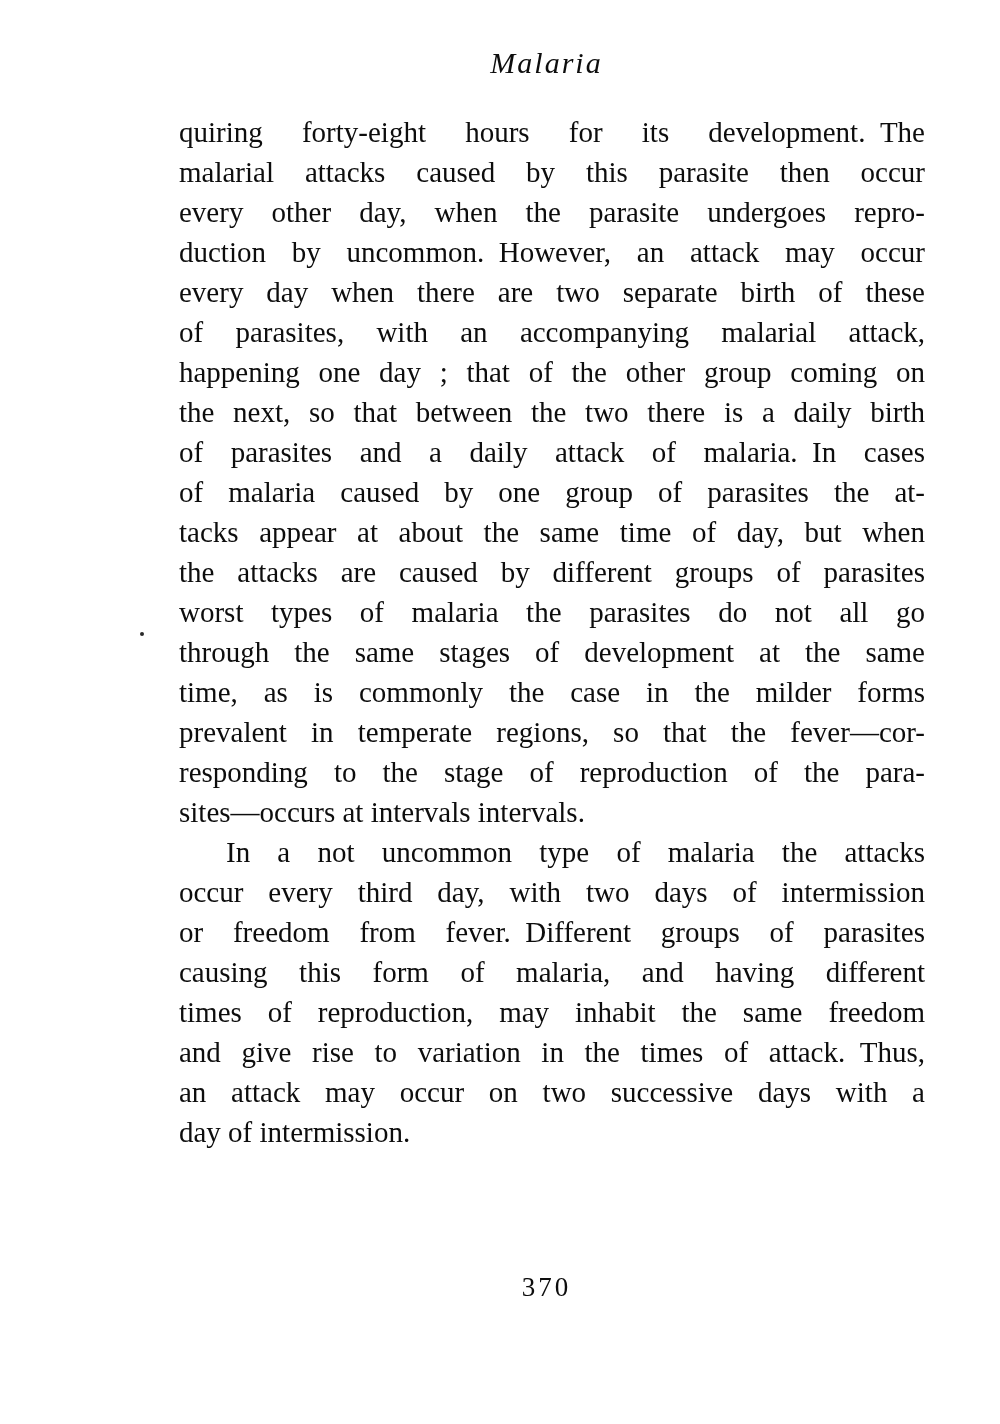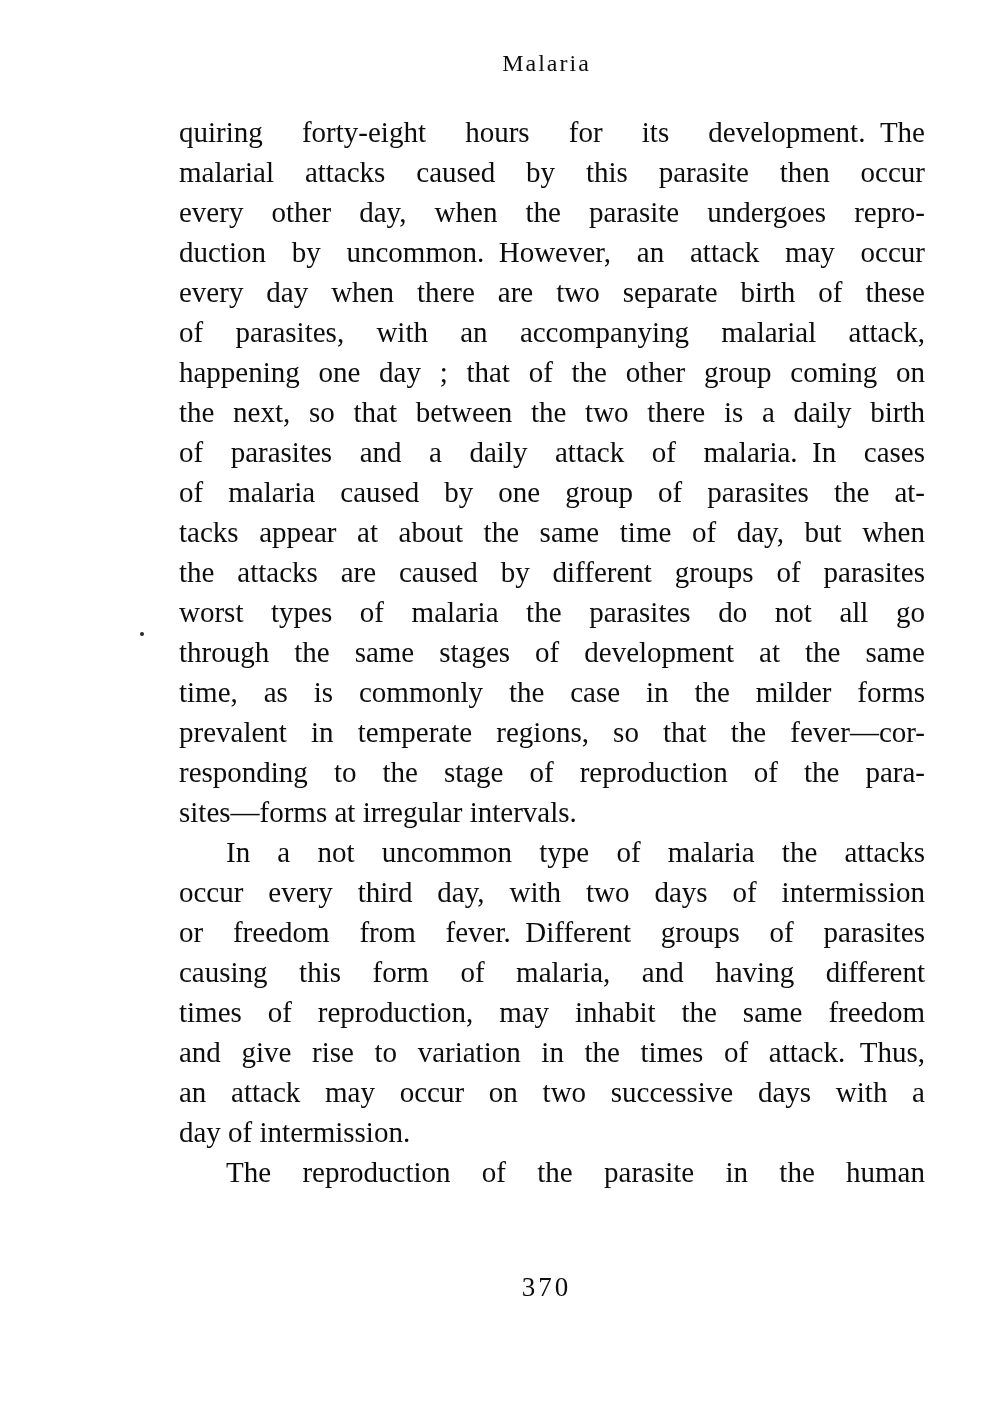--- a/index.html
+++ b/index.html
@@ -16,21 +16,22 @@
     position: absolute;
     inset: 0;
     background: #ffffff;
   }
   .running-head {
     position: absolute;
     top: 44px;
     left: 168px;
     width: 757px;
     text-align: center;
-    font-size: 24px;
+    font-style: italic;
+    font-size: 30px;
     letter-spacing: 2px;
     line-height: 38px;
   }
   .text-block {
     position: absolute;
     top: 112px;
     left: 168px;
     width: 757px;
   }
   .line {
@@ -86,29 +87,28 @@
       <div class="line">the next, so that between the two there is a daily birth</div>
       <div class="line">of parasites and a daily attack of malaria. In cases</div>
       <div class="line">of malaria caused by one group of parasites the at-</div>
       <div class="line">tacks appear at about the same time of day, but when</div>
       <div class="line">the attacks are caused by different groups of parasites</div>
       <div class="line">worst types of malaria the parasites do not all go</div>
       <div class="line">through the same stages of development at the same</div>
       <div class="line">time, as is commonly the case in the milder forms</div>
       <div class="line">prevalent in temperate regions, so that the fever—cor-</div>
       <div class="line">responding to the stage of reproduction of the para-</div>
-      <div class="line flush">sites—forms at irregular intervals.</div>
+      <div class="line flush">sites—occurs at intervals intervals.</div>
       <div class="line indent">In a not uncommon type of malaria the attacks</div>
       <div class="line">occur every third day, with two days of intermission</div>
       <div class="line">or freedom from fever. Different groups of parasites</div>
       <div class="line">causing this form of malaria, and having different</div>
       <div class="line">times of reproduction, may inhabit the same freedom</div>
       <div class="line">and give rise to variation in the times of attack. Thus,</div>
       <div class="line">an attack may occur on two successive days with a</div>
       <div class="line flush">day of intermission.</div>
-      <div class="line indent">The reproduction of the parasite in the human</div>
     </div>
 
   <div class="ink-speck"></div>
 
   <div class="page-number">370</div>
 
 </div>
 
 </body></html>

